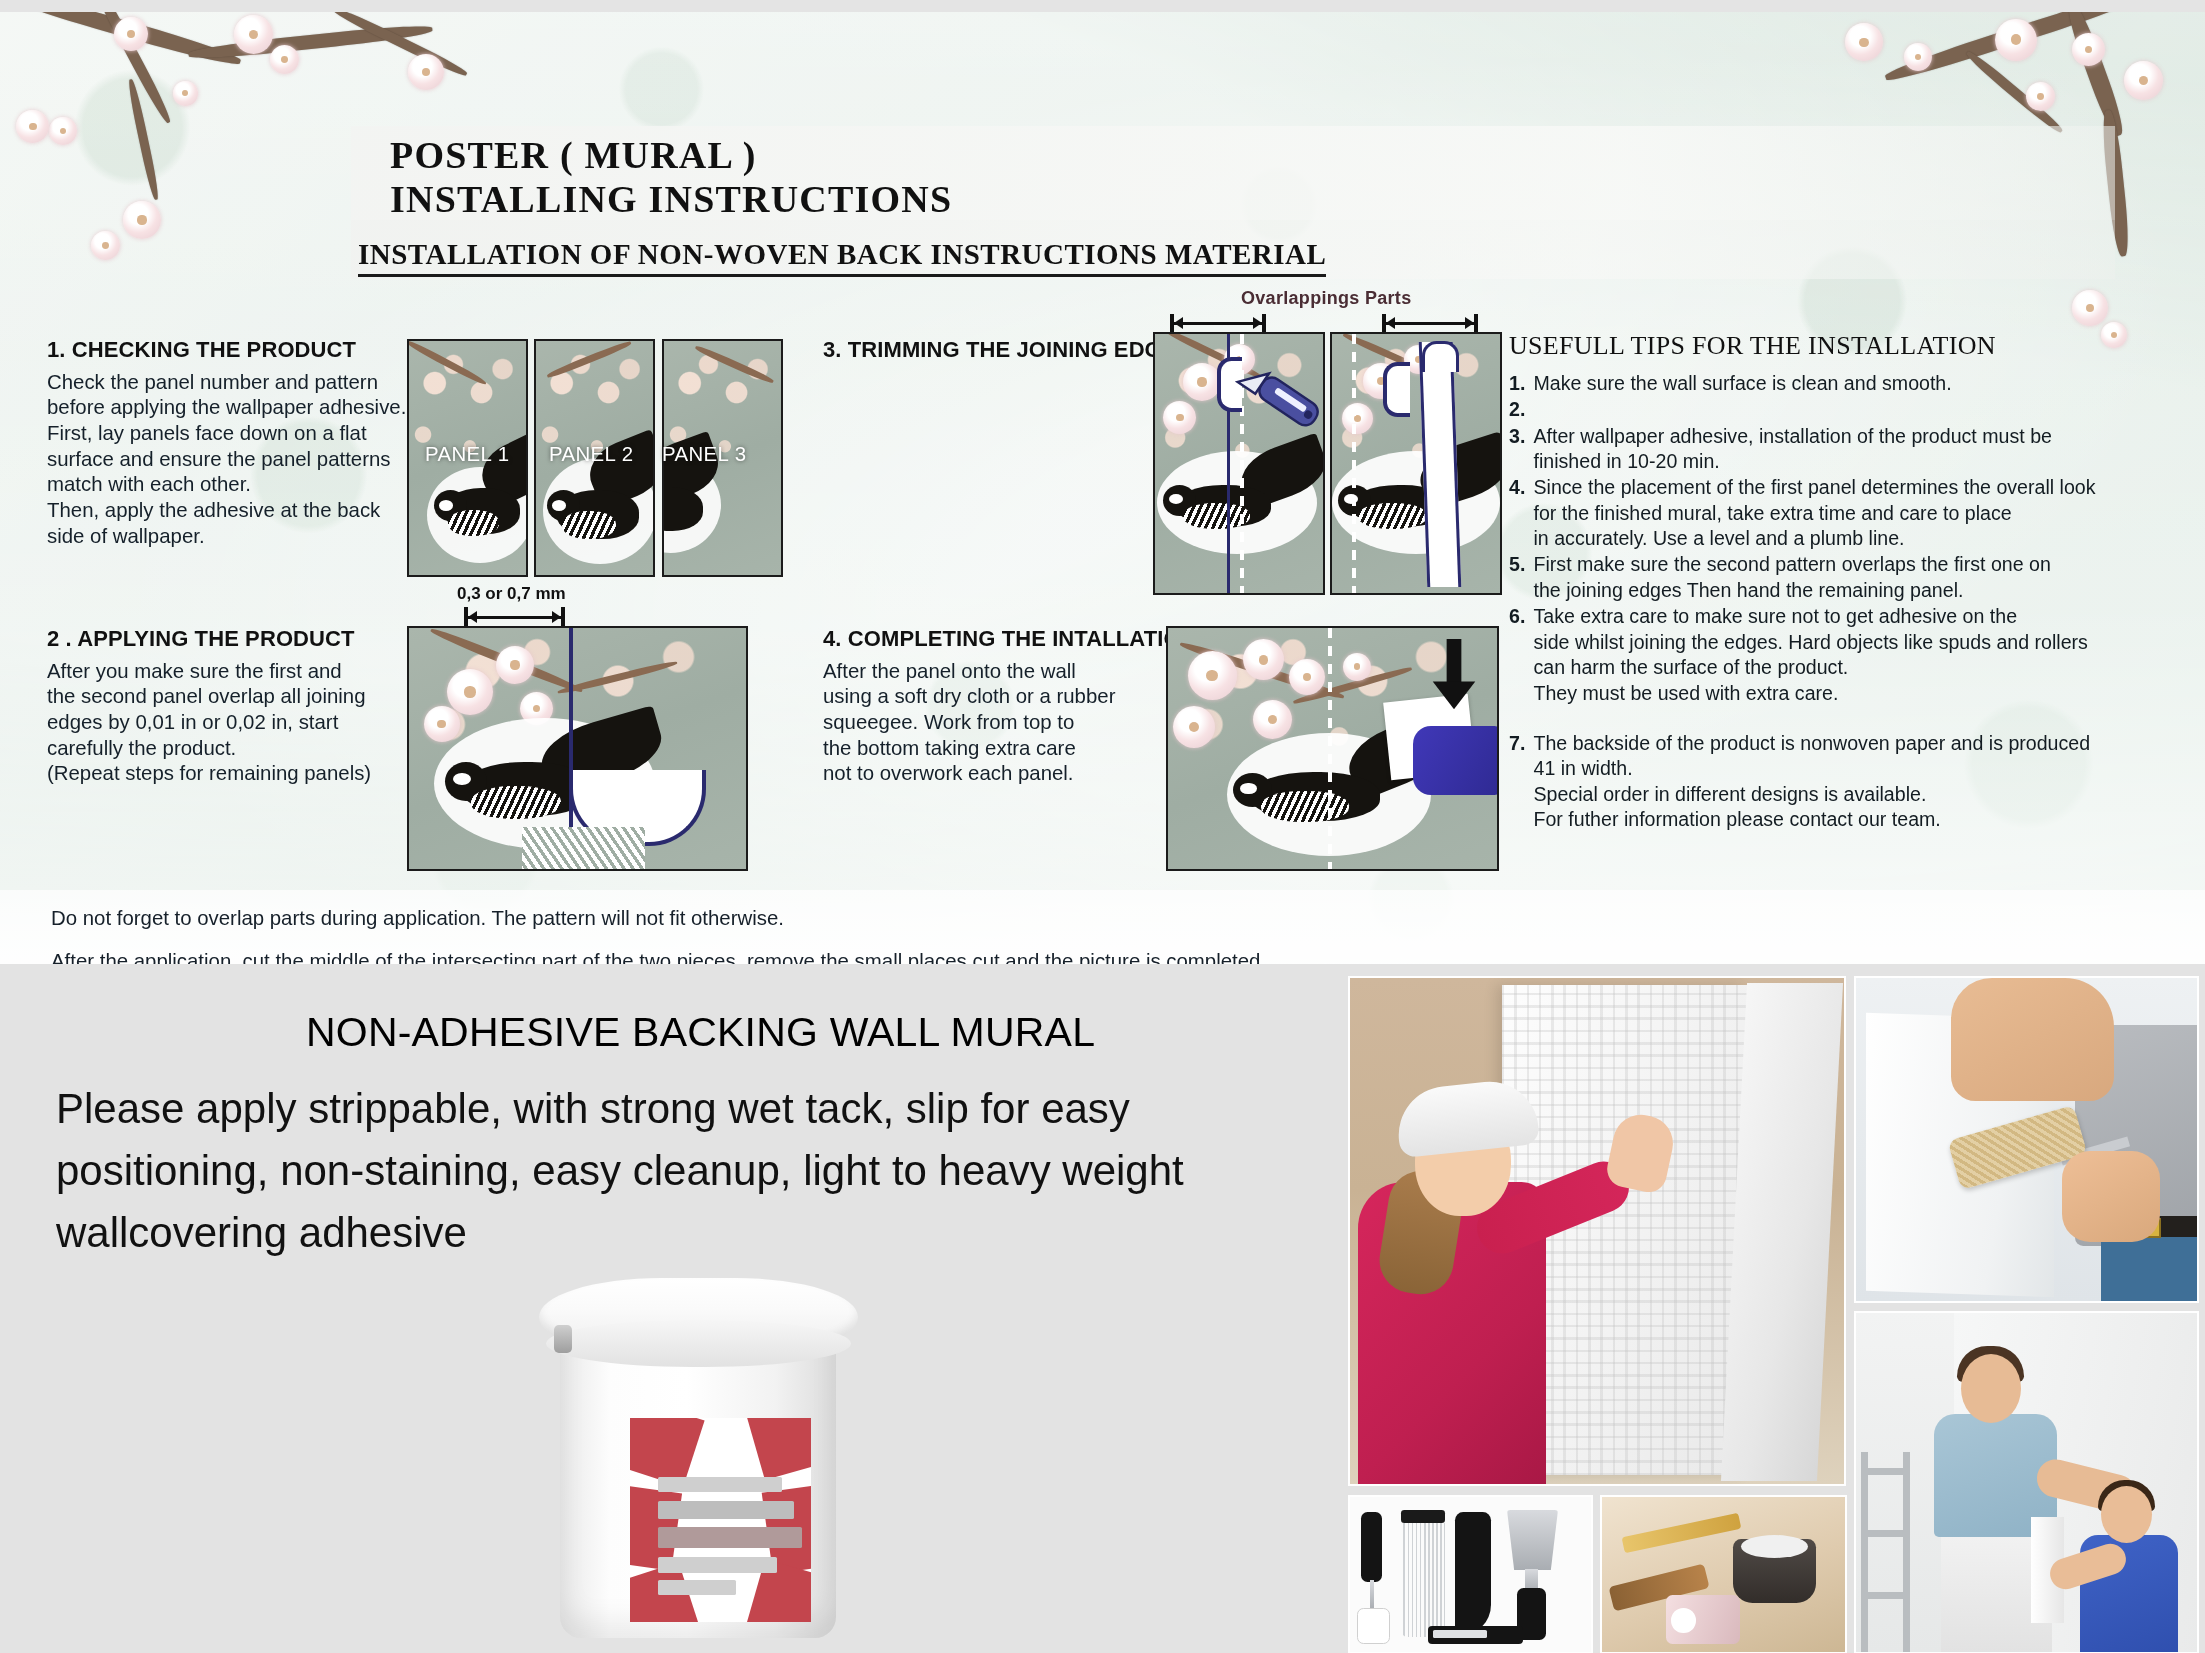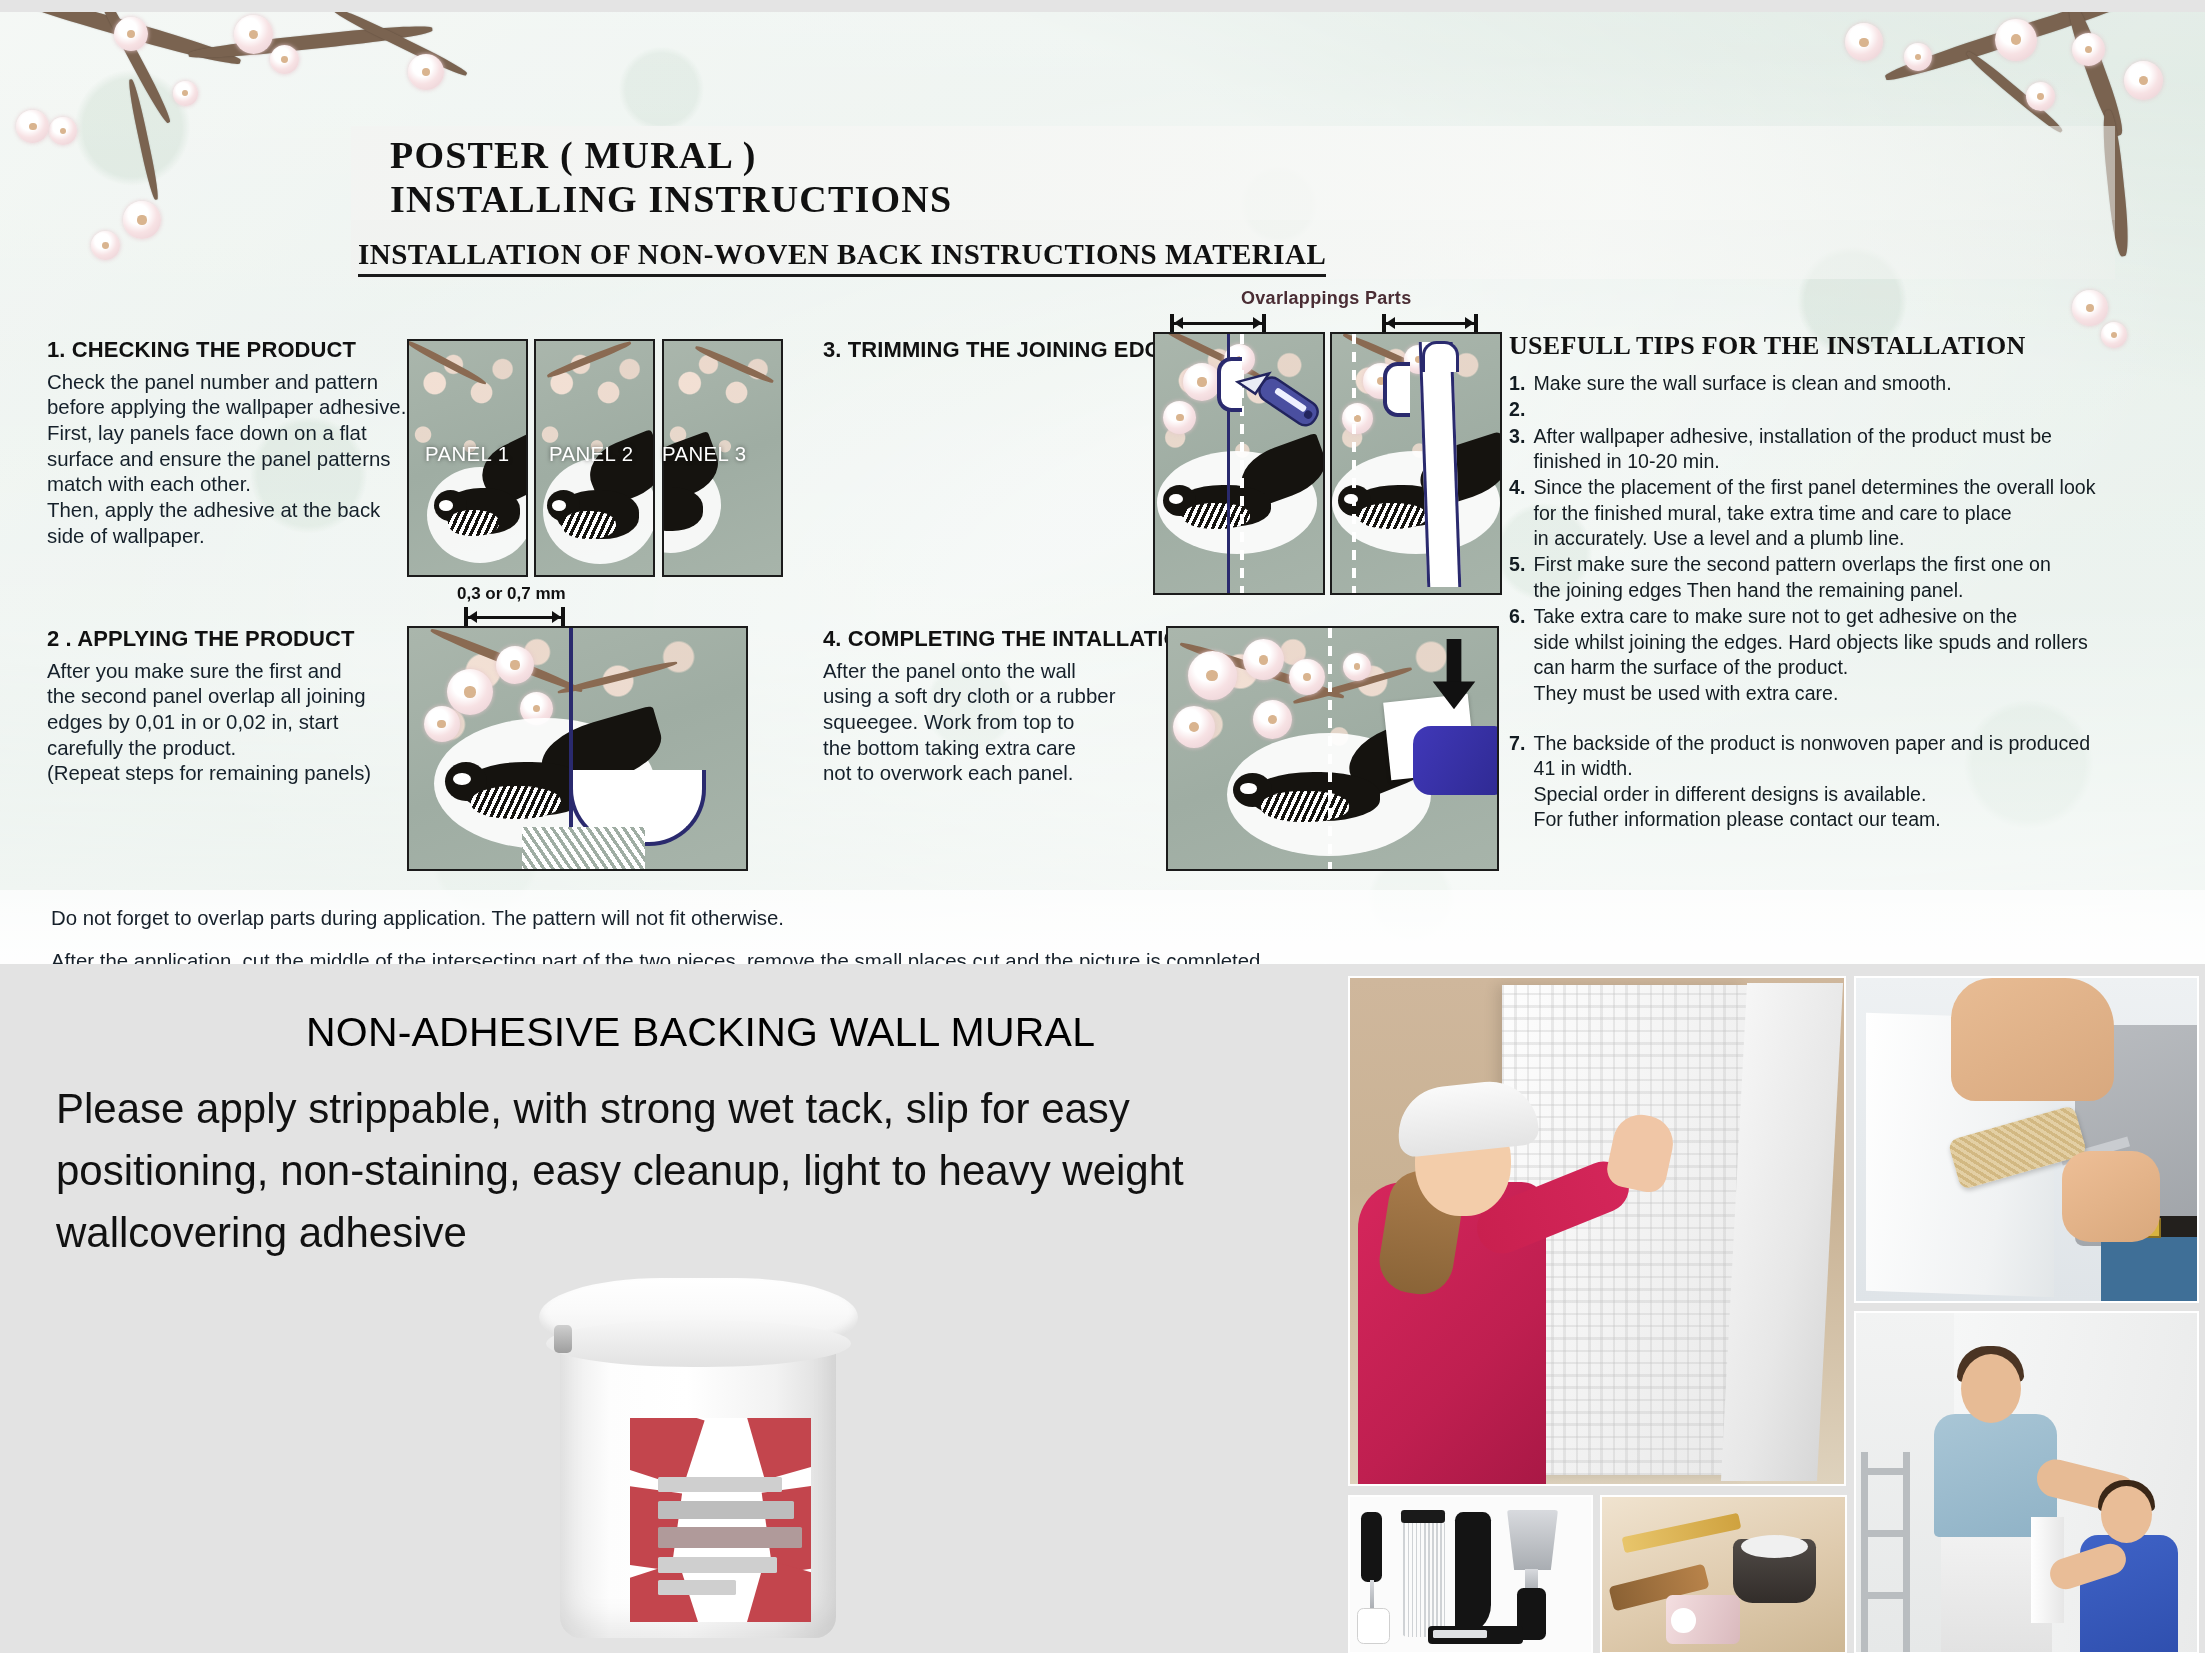--- a/index.html
+++ b/index.html
@@ -107,21 +107,21 @@
   
   .ovl{position:absolute;left:1241px;top:276px;font-size:18px;font-weight:bold;color:#4a2d34;
     letter-spacing:0.3px;white-space:nowrap;}
   .ovl-rule{position:absolute;top:302px;height:19.6px;}
   .ovl-rule .t{position:absolute;top:0;width:4.1px;height:19.6px;background:#111;}
   .ovl-rule .l{position:absolute;top:8.2px;height:3.3px;background:#111;}
   .ovl-rule .a{position:absolute;top:3.3px;width:0;height:0;border-top:6.5px solid transparent;border-bottom:6.5px solid transparent;}
 
   
   .tips-title{position:absolute;left:1509px;top:319px;font-family:"Liberation Serif",serif;
-    font-weight:bold;font-size:26px;color:#111;letter-spacing:0.3px;white-space:nowrap;}
+    font-weight:normal;font-size:26px;color:#111;letter-spacing:0.3px;white-space:nowrap;}
   .tips{position:absolute;left:1509px;top:359px;width:678px;font-size:19.6px;color:#131c22;line-height:1.30;}
   .tip{display:flex;margin-bottom:0.8px;}
   .tip .num{width:24.5px;flex:0 0 24.5px;font-weight:bold;}
   .tip .txt div{white-space:nowrap;}
 
   
   .noteband{position:absolute;left:0;top:878px;width:2205px;height:90px;
     background:linear-gradient(180deg,rgba(255,255,255,.72),rgba(255,255,255,.92));}
   .note{position:absolute;left:51px;font-size:20.4px;color:#16202a;white-space:nowrap;}
   .note1{top:895px;} .note2{top:938px;}

